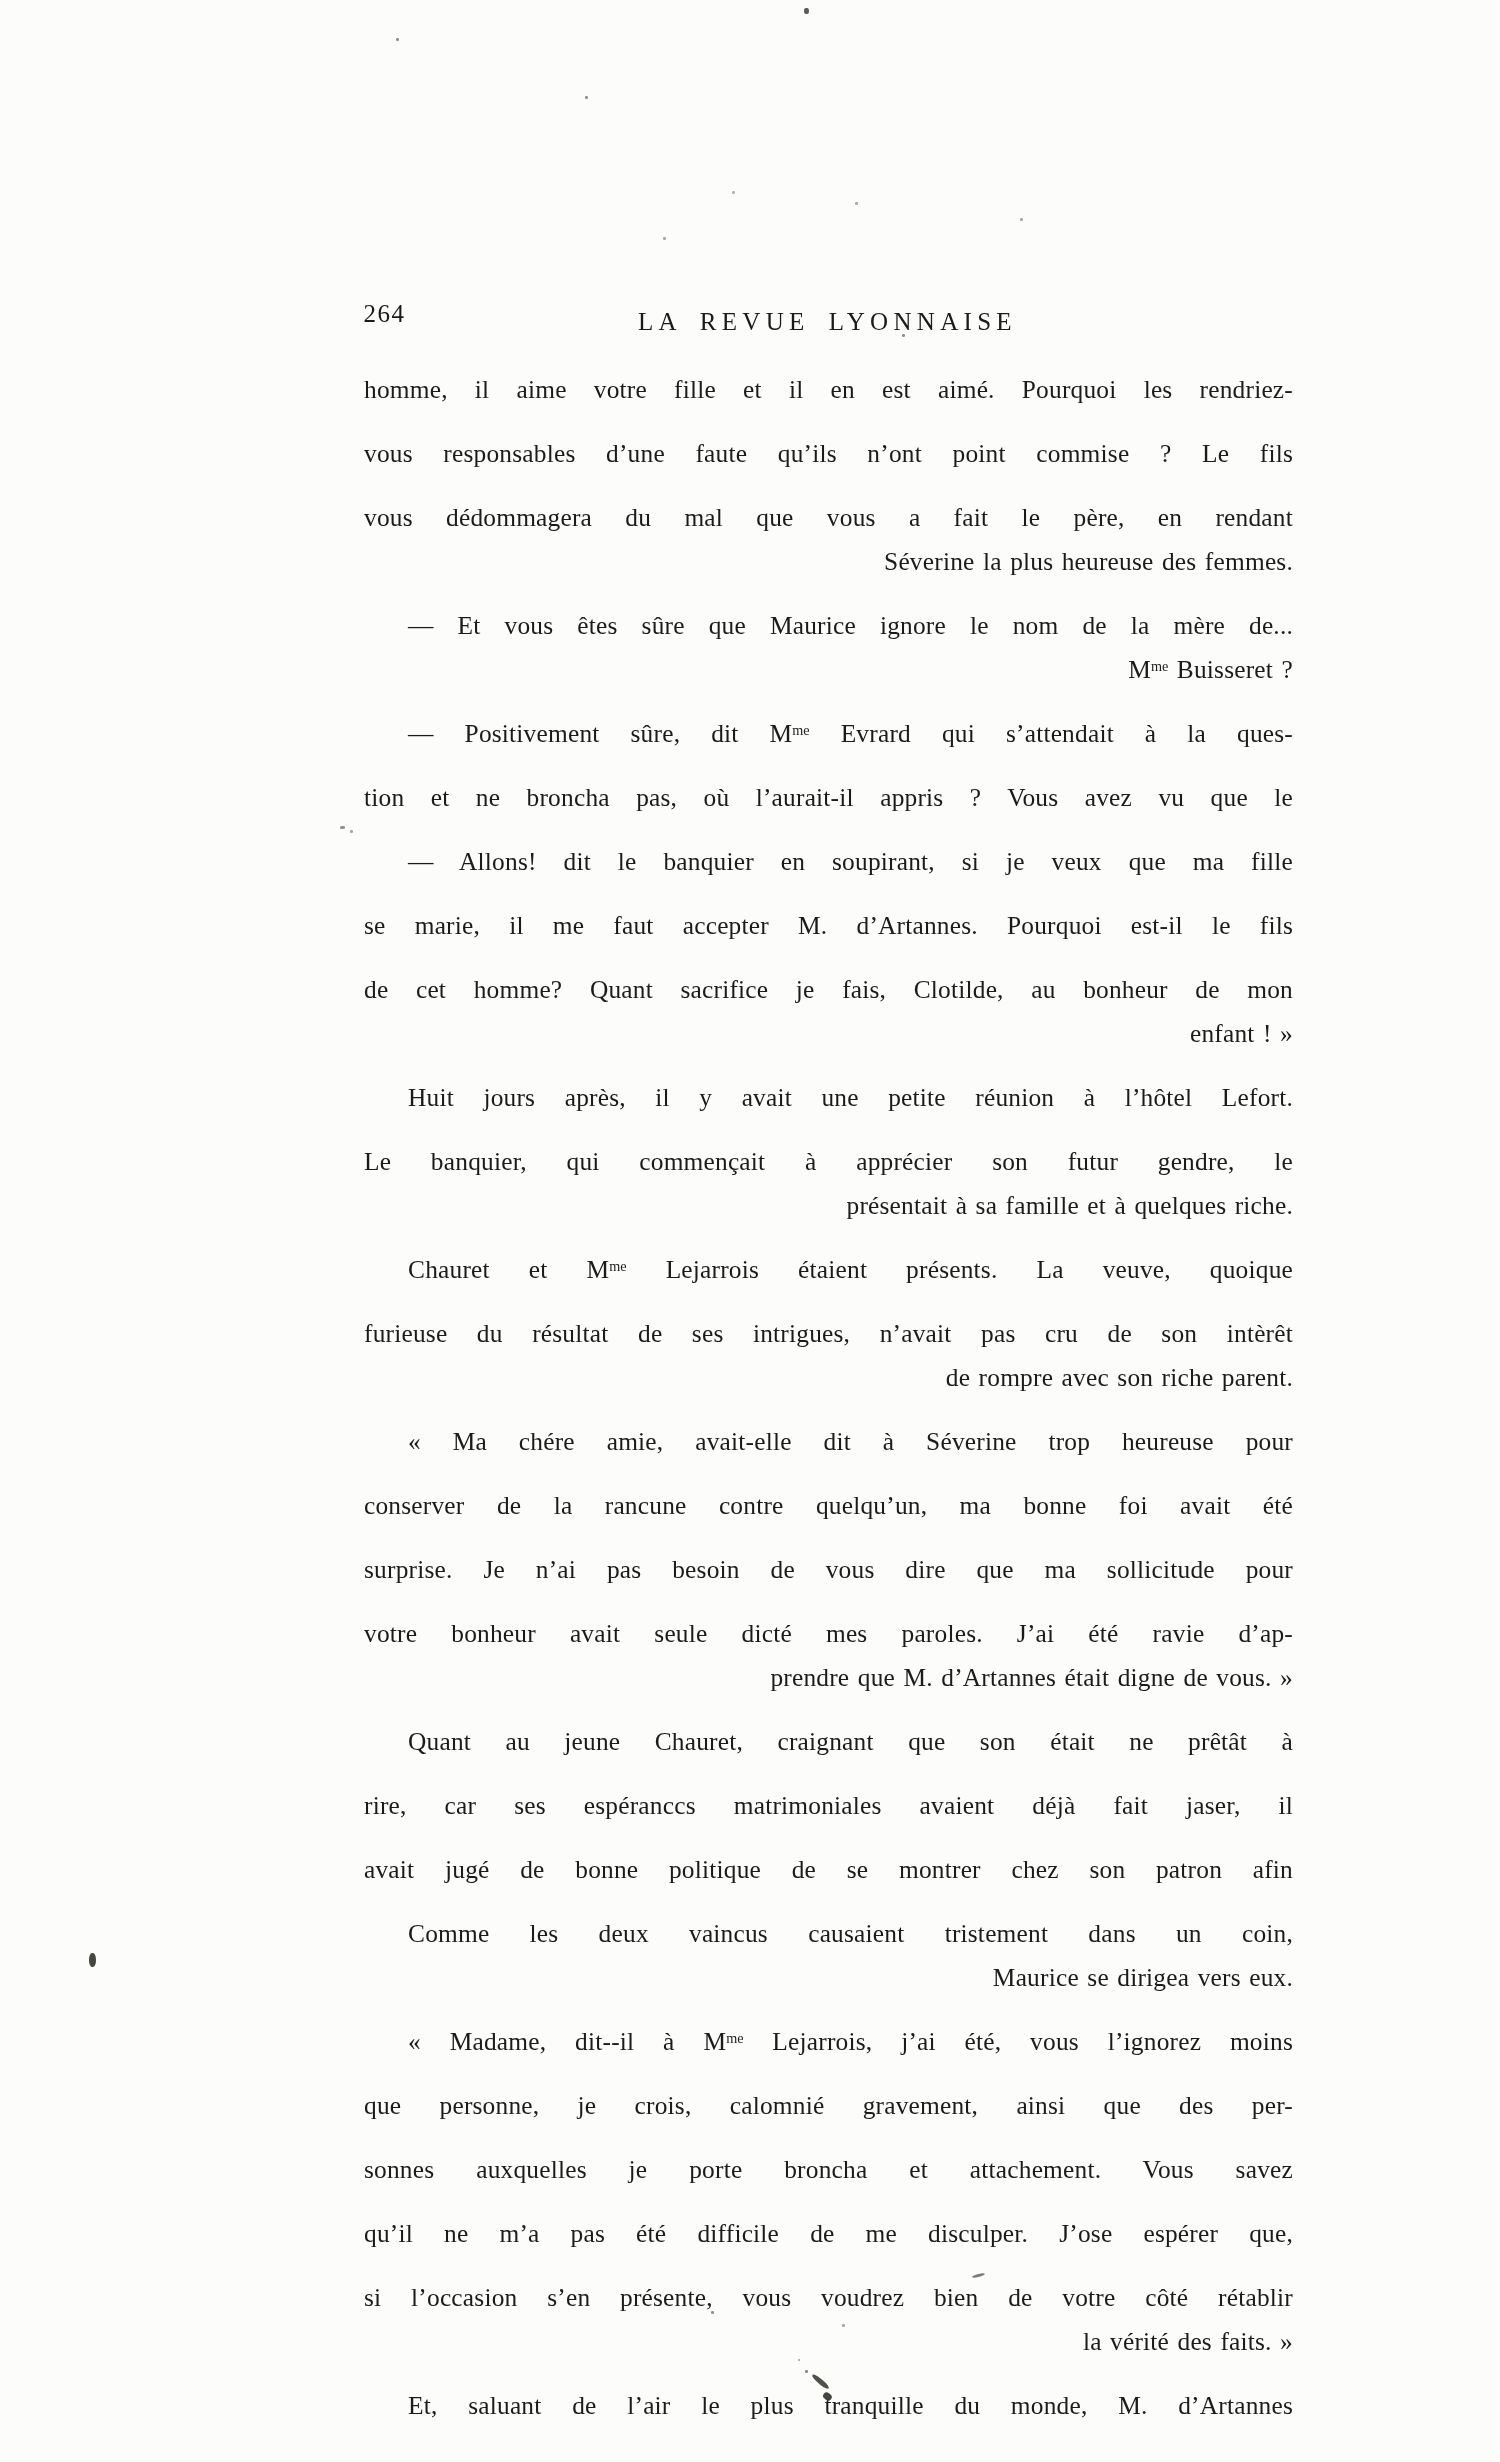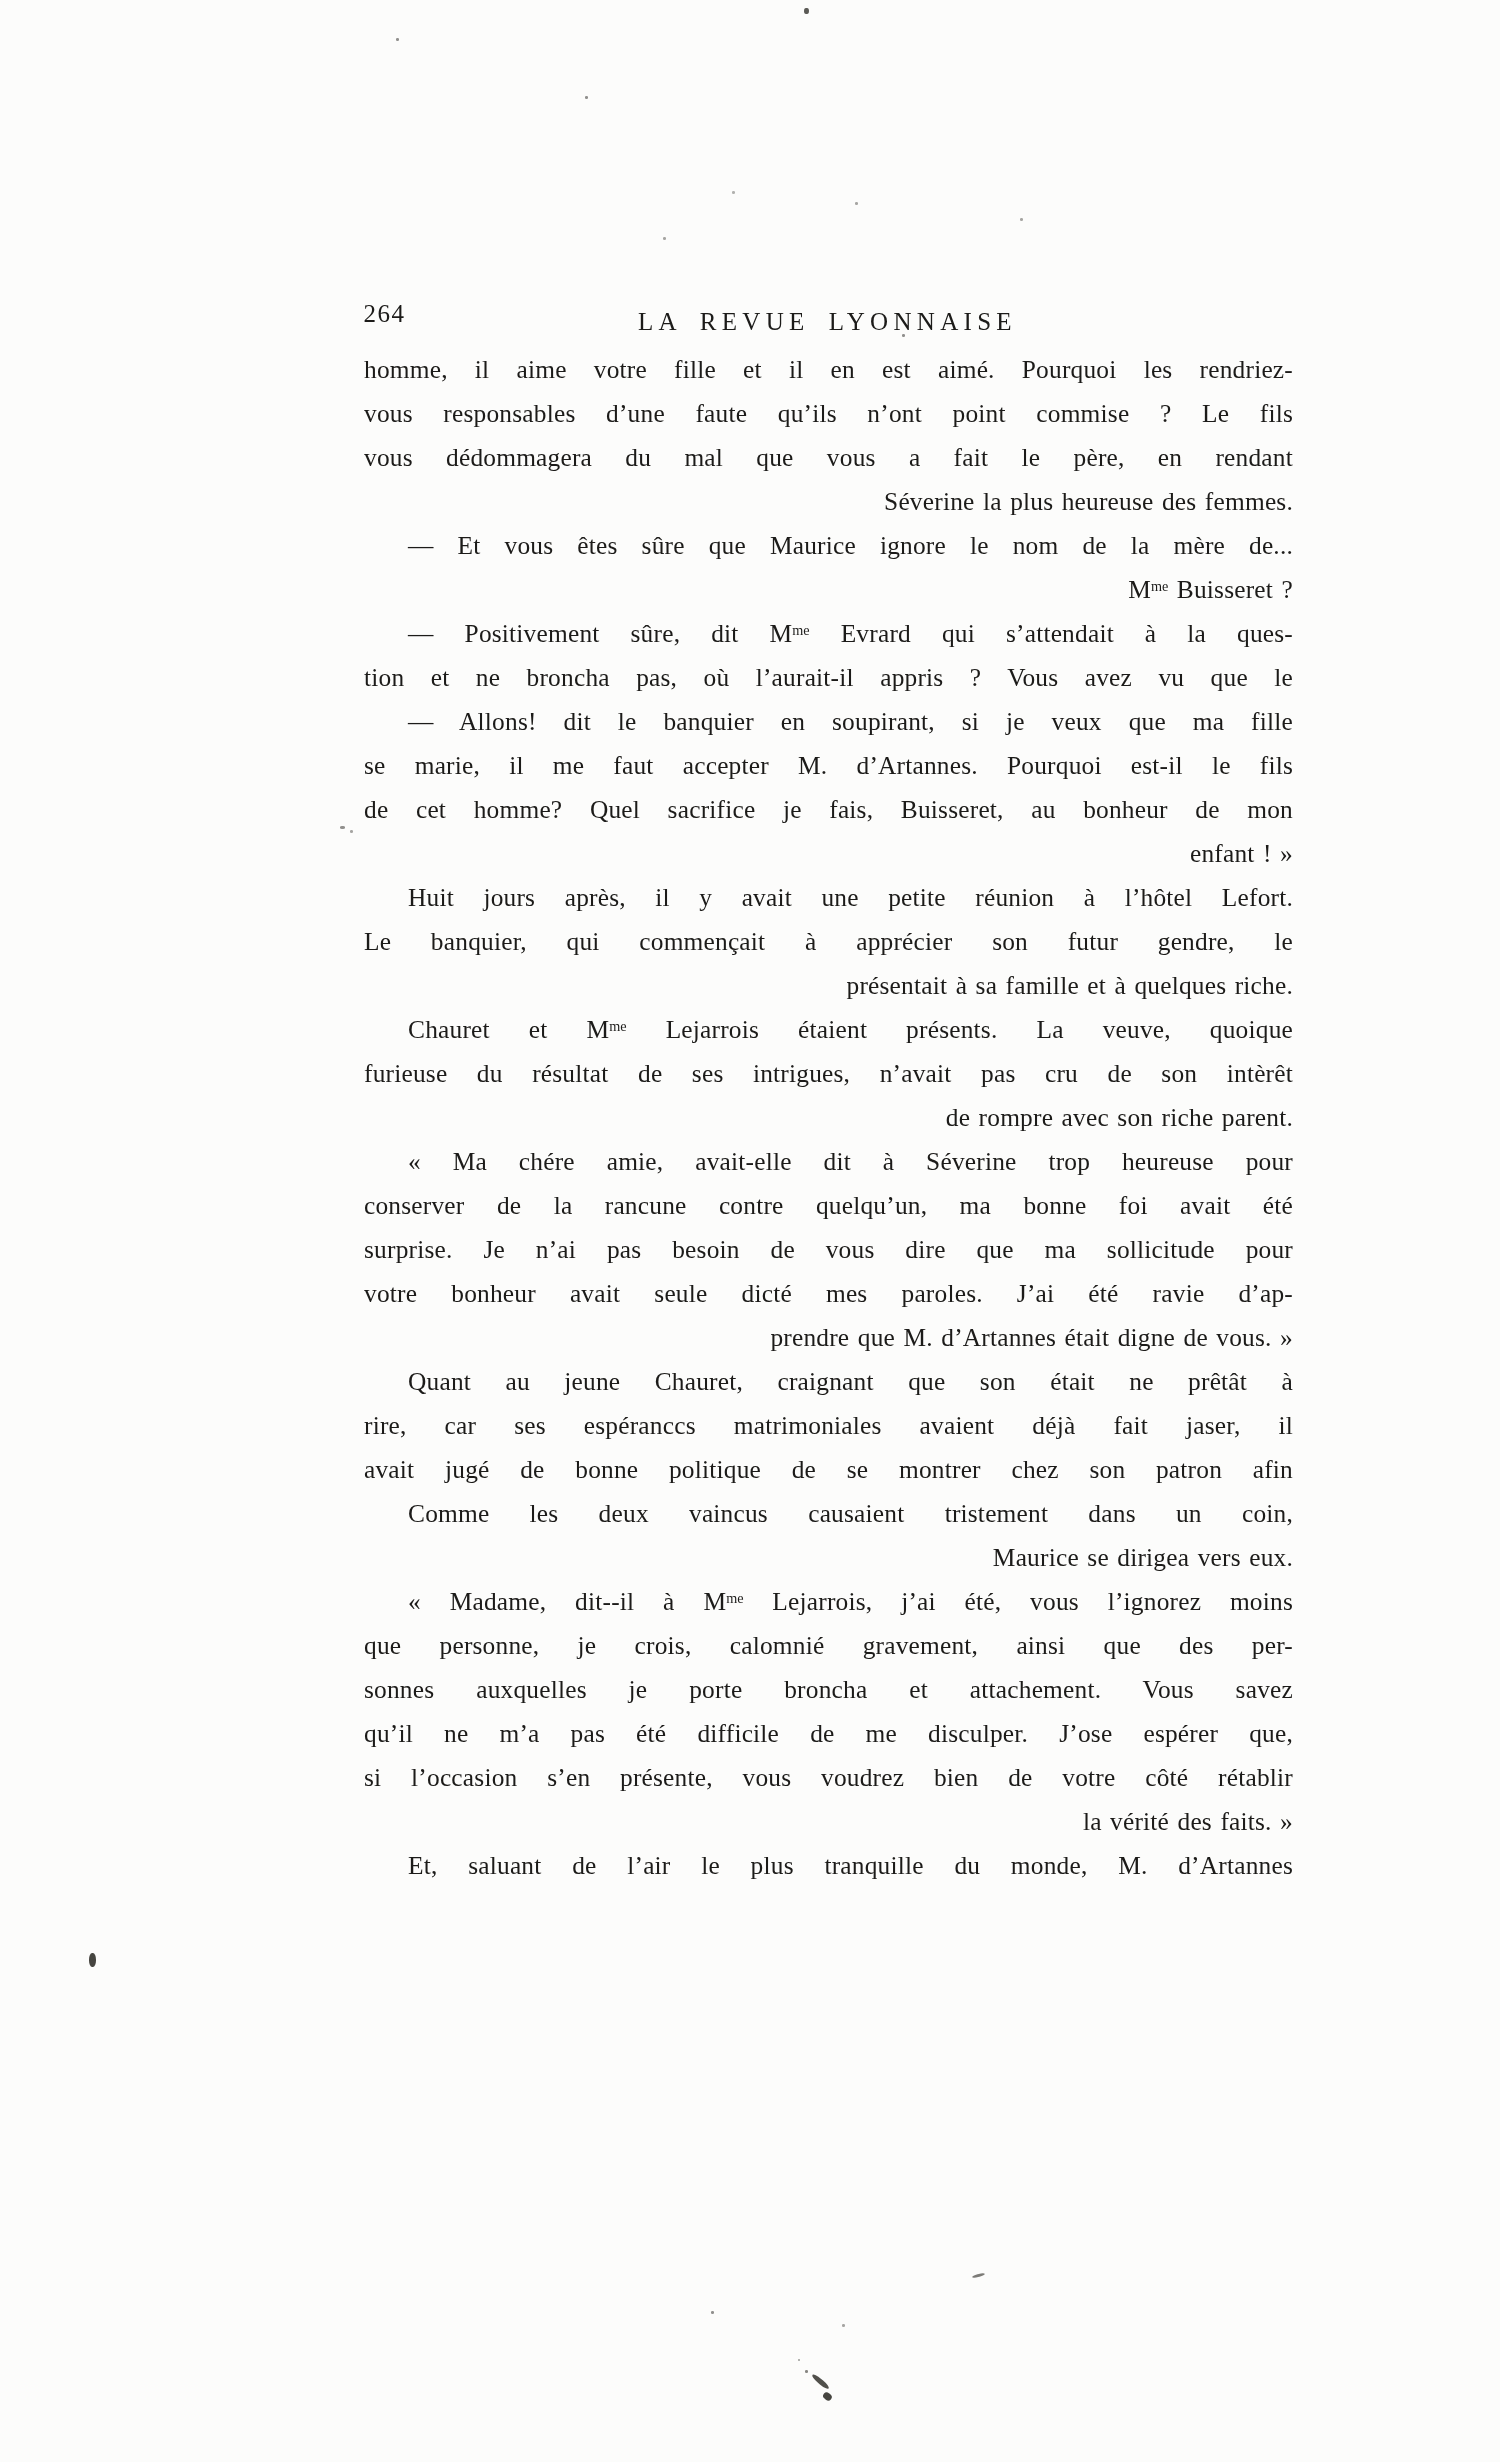--- a/index.html
+++ b/index.html
@@ -36,20 +36,21 @@
   }
   .line{
     height:44px;
     line-height:44px;
     white-space:normal;
     text-align:right;
   }
   .line.fill{
     text-align:justify;
     text-align-last:justify;
+    margin-top:20px;
   }
   .line.indent{
     padding-left:44px;
   }
   .line sup{
     font-size:0.56em;
     vertical-align:baseline;
     position:relative;
     top:-0.5em;
     letter-spacing:0;
@@ -72,21 +73,21 @@
       <div class="line fill">homme, il aime votre fille et il en est aimé. Pourquoi les rendriez-</div>
       <div class="line fill">vous responsables d’une faute qu’ils n’ont point commise ? Le fils</div>
       <div class="line fill">vous dédommagera du mal que vous a fait le père, en rendant</div>
       <div class="line">Séverine la plus heureuse des femmes.</div>
       <div class="line indent fill">— Et vous êtes sûre que Maurice ignore le nom de la mère de...</div>
       <div class="line">M<sup>me</sup> Buisseret ?</div>
       <div class="line indent fill">— Positivement sûre, dit M<sup>me</sup> Evrard qui s’attendait à la ques-</div>
       <div class="line fill">tion et ne broncha pas, où l’aurait-il appris ? Vous avez vu que le</div>
       <div class="line indent fill">— Allons! dit le banquier en soupirant, si je veux que ma fille</div>
       <div class="line fill">se marie, il me faut accepter M. d’Artannes. Pourquoi est-il le fils</div>
-      <div class="line fill">de cet homme? Quel sacrifice je fais, Buisseret, au bonheur de mon</div>
+      <div class="line fill">de cet homme? Quant sacrifice je fais, Clotilde, au bonheur de mon</div>
       <div class="line">enfant ! »</div>
       <div class="line indent fill">Huit jours après, il y avait une petite réunion à l’hôtel Lefort.</div>
       <div class="line fill">Le banquier, qui commençait à apprécier son futur gendre, le</div>
       <div class="line">présentait à sa famille et à quelques riche.</div>
       <div class="line indent fill">Chauret et M<sup>me</sup> Lejarrois étaient présents. La veuve, quoique</div>
       <div class="line fill">furieuse du résultat de ses intrigues, n’avait pas cru de son intèrêt</div>
       <div class="line">de rompre avec son riche parent.</div>
       <div class="line indent fill">« Ma chére amie, avait-elle dit à Séverine trop heureuse pour</div>
       <div class="line fill">conserver de la rancune contre quelqu’un, ma bonne foi avait été</div>
       <div class="line fill">surprise. Je n’ai pas besoin de vous dire que ma sollicitude pour</div>

